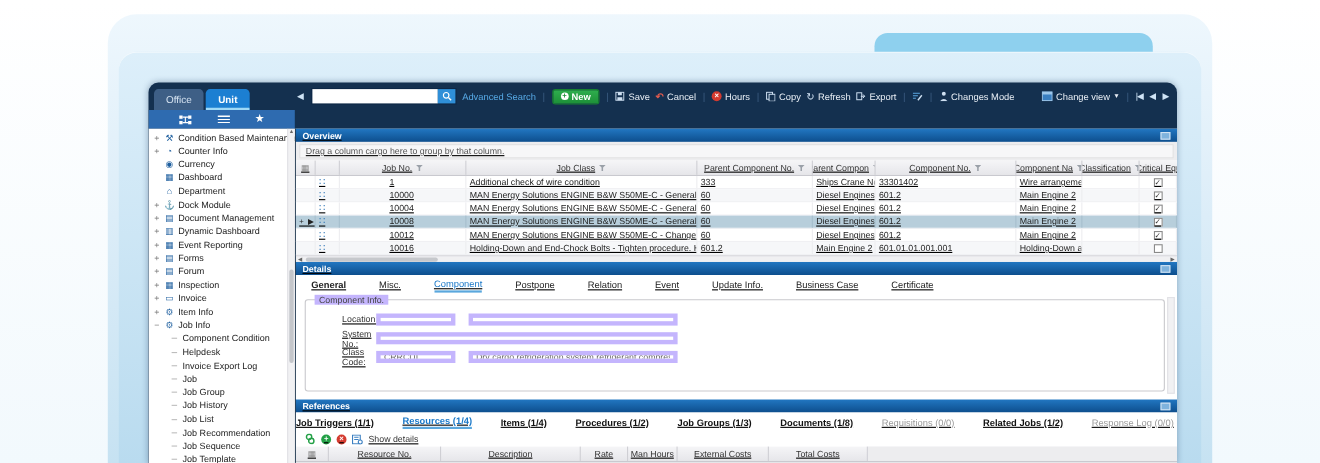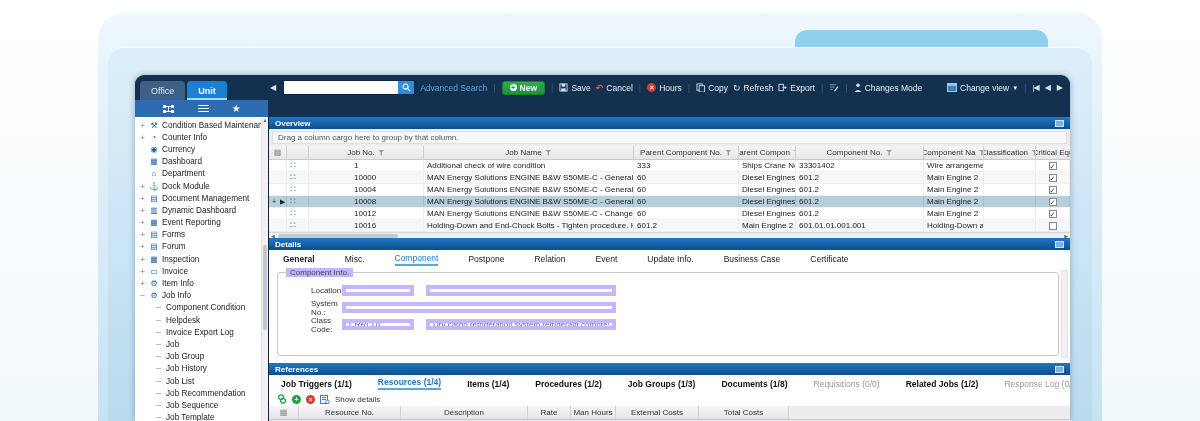--- a/index.html
+++ b/index.html
@@ -46,21 +46,21 @@
   .body-row{flex:1;display:flex;min-height:0;}
   .tree{width:133px;background:#fff;position:relative;padding:2px 0 0 4px;overflow:hidden;flex-shrink:0;}
   .titem{height:12.2px;display:flex;align-items:center;gap:3px;font-size:8.2px;color:#222;white-space:nowrap;overflow:hidden;}
   .exp{width:7px;color:#777;font-size:8px;text-align:center;flex-shrink:0;}
   .ticon{width:10px;color:#1d5e9e;font-size:8px;text-align:center;flex-shrink:0;}
   .titem.child{padding-left:17px;}
   .tick{width:5px;height:1px;background:#bdbdbd;margin-right:2px;flex-shrink:0;}
   .tree-sb{position:absolute;right:0;top:0;bottom:0;width:7px;background:#f1f1f3;border-left:1px solid #e2e2e6;}
   .tree-sb .arr{display:block;font-size:5px;color:#666;text-align:center;line-height:7px;}
   .tree-sb .thumb{position:absolute;left:1px;top:42%;width:4px;height:28%;background:#c4c6ca;border-radius:2px;}
-  .main{flex:1;display:flex;flex-direction:column;min-width:0;background:#fff;border-left:1px solid #0d2741;}
+  .main{flex:1;display:flex;flex-direction:column;min-width:0;background:#fff;border-left:1px solid #0d2741;text-decoration:underline;}
   .secbar{height:12px;flex-shrink:0;background:linear-gradient(180deg,#2277c2,#0d4e8d);color:#fff;font-size:8px;font-weight:bold;display:flex;align-items:center;padding:0 6px;}
   .pin{width:9px;height:7px;border:1px solid #cfe2f2;background:#7fb3dd;margin-left:auto;}
   .group-band{height:17px;flex-shrink:0;background:#ededef;display:flex;align-items:center;padding:2px 3px;}
   .group-band .inner{background:#f7f7f8;border:1px solid #e0e0e2;height:13px;flex:1;display:flex;align-items:center;padding:0 5px;font-size:8px;color:#555;}
   .ghead{height:14px;flex-shrink:0;display:flex;background:linear-gradient(#f5f5f7,#e6e6ea);border-bottom:1px solid #c9c9cf;font-size:8px;color:#333;}
   .gh{border-right:1px solid #cfcfd4;display:flex;align-items:center;justify-content:center;gap:3px;padding:0 2px;overflow:hidden;white-space:nowrap;}
   .funnel{width:7px;height:6px;flex-shrink:0;clip-path:polygon(0 0,100% 0,60% 45%,60% 100%,40% 100%,40% 45%);background:#9aa0a8;}
   .corner-ic{color:#888;font-size:8px;}
   .c-ind{width:18px;}.c-icon{width:22px;}.c-jobno{width:115px;}.c-jobname{width:210px;}
   .c-pno{width:105px;}.c-pname{width:57px;}.c-cno{width:128px;}.c-cname{width:60px;text-align:right;}
@@ -82,21 +82,21 @@
   .dtab.bold{font-weight:bold;}
   .dtab.active{color:#1a78c8;border-bottom:2px solid #5aa7dd;padding-bottom:1px;}
   .dbody{height:95px;flex-shrink:0;background:#fff;padding:4px 8px 0 8px;position:relative;}
   .fs{position:relative;border:1px solid #c9c9cd;border-radius:3px;height:84px;width:782px;padding:11px 0 0 8px;}
   .legend{position:absolute;top:-5px;left:8px;background:#c4b5fd;padding:0 4px;font-size:8px;color:#444;}
   .frw{display:flex;align-items:center;height:13px;margin-bottom:4px;font-size:8px;color:#333;}
   .flabel{width:56px;flex-shrink:0;padding-left:25px;}
   .finput{height:11px;border:4px solid #c4b5fd;background:#fff;font-size:8px;color:#666;padding:0 3px;font-family:inherit;outline:none;}
   .w1{width:72px;}.w2{width:190px;margin-left:12px;}.w3{width:274px;}
   .dsb{position:absolute;right:2px;top:2px;width:7px;height:88px;background:#f1f1f3;border:1px solid #e2e2e6;}
-  .rtabs{height:17px;flex-shrink:0;display:flex;align-items:center;gap:26px;padding:0 12px;font-size:8.5px;background:#fff;white-space:nowrap;overflow:hidden;justify-content:space-between;}
+  .rtabs{height:17px;flex-shrink:0;display:flex;align-items:center;gap:26px;padding:0 0;font-size:8.5px;background:#fff;white-space:nowrap;overflow:hidden;justify-content:space-between;}
   .rtab.bold{font-weight:bold;color:#111;}
   .rtab.active{color:#1a78c8;font-weight:bold;border-bottom:2px solid #5aa7dd;padding-bottom:1px;}
   .rtab.dis{color:#999;}
   .rtoolbar{height:14px;flex-shrink:0;display:flex;align-items:center;gap:5px;padding:0 8px;background:#fff;font-size:8px;color:#333;}
   .icg{width:9px;height:9px;border-radius:50%;color:#fff;font-size:7px;line-height:9px;text-align:center;font-weight:bold;}
   .green{background:#23a046;}
   .redc{background:#d43a2f;}
   .b-ind{width:30px;}.b-res{width:102px;}.b-desc{width:127px;}.b-rate{width:43px;}
   .b-man{width:45px;}.b-ext{width:83px;}.b-tot{width:90px;}.b-rest{flex:1;border-right:0;background:#ededef;}
   .sliver{height:2px;background:#fff;flex-shrink:0;border-top:1px solid #e5e5e8;}
@@ -355,21 +355,21 @@
         <div class="ghead">
           <div class="gh c-ind">
               <span class="corner-ic">▦</span>
             </div>
           <div class="gh c-icon"></div>
           <div class="gh c-jobno">
               <span>Job No.</span>
               <span class="funnel"></span>
             </div>
           <div class="gh c-jobname">
-              <span>Job Name</span>
+              <span>Job Class</span>
               <span class="funnel"></span>
             </div>
           <div class="gh c-pno">
               <span>Parent Component No.</span>
               <span class="funnel"></span>
             </div>
           <div class="gh c-pname">
               <span>Parent Compon</span>
               <span class="funnel"></span>
             </div>

